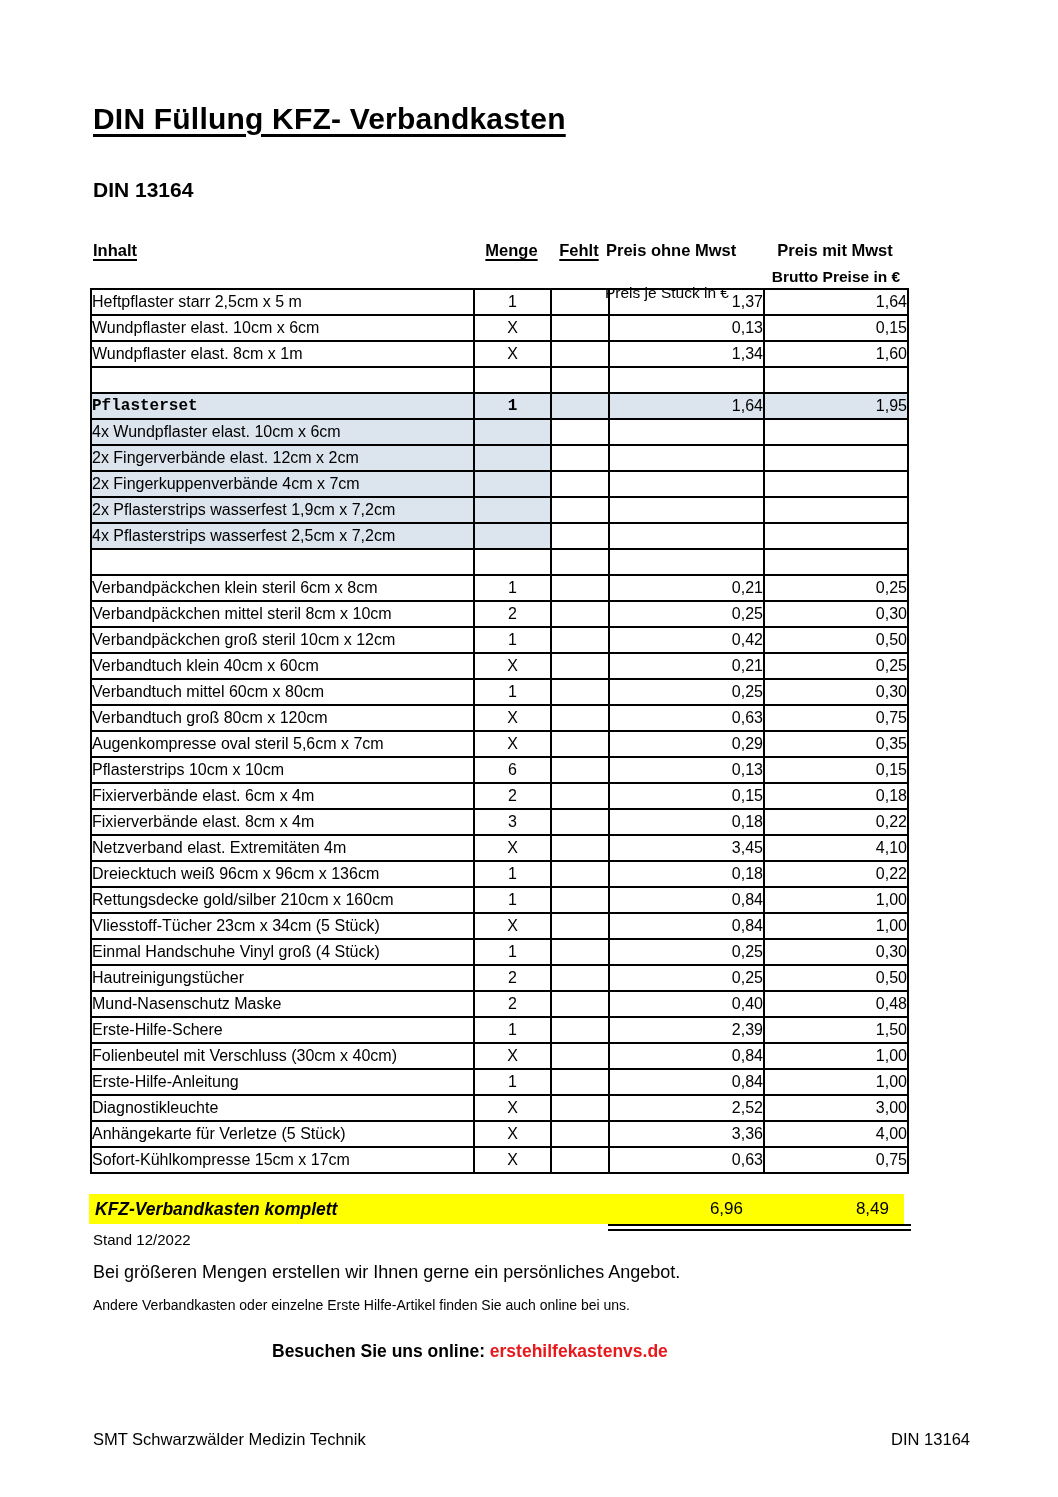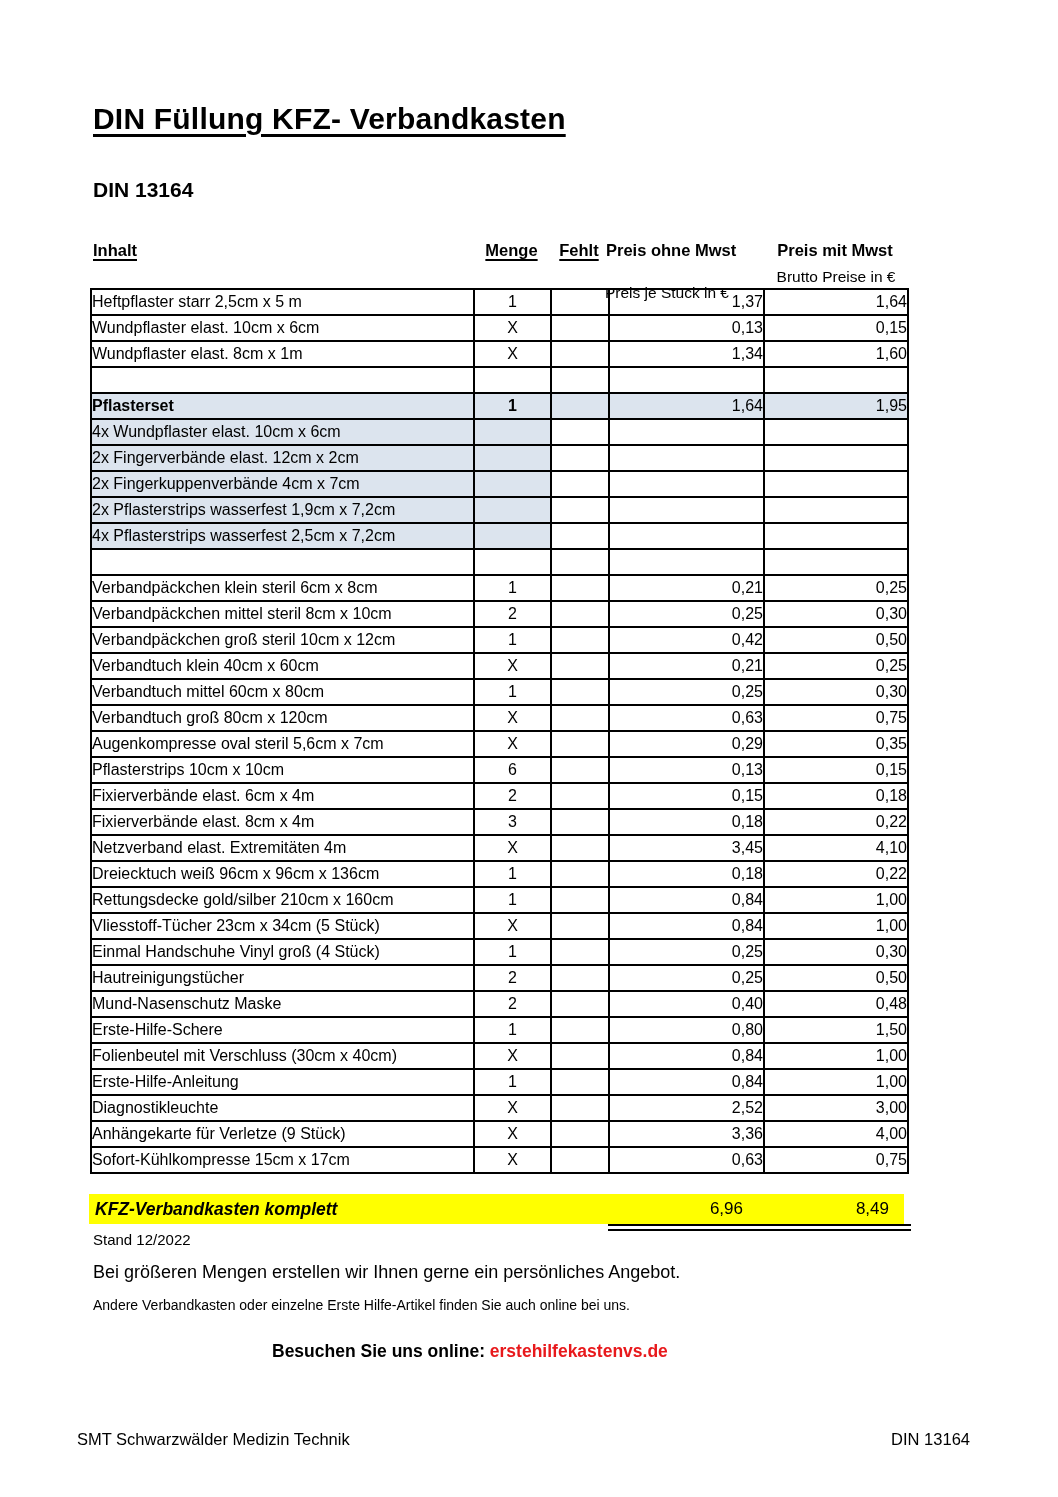--- a/index.html
+++ b/index.html
@@ -28,21 +28,21 @@
   
   .colhead { position:absolute; top:241px; font-size:16.5px; font-weight:bold; }
   .colhead.u { text-decoration:underline; text-decoration-thickness:2px; text-underline-offset:3px; }
   .ch-inhalt { left:93px; }
   .ch-menge  { left:473px; width:77px; text-align:center; }
   .ch-fehlt  { left:550px; width:58px; text-align:center; }
   .ch-net    { left:606px; width:157px; }
   .ch-gross  { left:763px; width:144px; text-align:center; }
   .subhead { position:absolute; top:268px; font-size:15.5px; font-weight:normal; }
   .sh-net   { left:572px; width:157px; text-align:right;margin-top:16px; }
-  .sh-gross { left:763px; width:146px; text-align:center; }
+  .sh-gross { left:763px; width:146px; text-align:center;font-weight:bold; }
 
   
   table.items {
     position:absolute; left:90px; top:288px;
     width:817px;
     border-collapse:collapse;
     table-layout:fixed;
   }
   table.items col.c1 { width:383px; }
   table.items col.c2 { width:77px; }
@@ -58,21 +58,21 @@
     white-space:nowrap;
     overflow:hidden;
   }
   table.items tr { height:26px; }
   td.c-inhalt { padding-left:5px; text-align:left; }
   td.c-menge  { text-align:center; }
   td.c-fehlt  { text-align:center; }
   td.c-net, td.c-gross { text-align:right; padding-right:18px; }
   tr.row-set-header td { background:var(--shade); }
   tr.row-set-header td.c-inhalt,
-  tr.row-set-header td.c-menge { font-weight:bold; }
+  tr.row-set-header td.c-menge { font-weight:bold;font-family:Liberation Mono, monospace; }
   tr.row-set-item td.c-inhalt,
   tr.row-set-item td.c-menge { background:var(--shade); }
 
   
   .total-row {
     position:absolute; left:89px; top:1194px;
     width:815px; height:30px;
     background:var(--highlight);
   }
   .total-label {
@@ -89,21 +89,21 @@
     border-bottom:2px solid #000;
   }
 
   .stand-note { position:absolute; left:93px; top:1231px; font-size:15px; }
   .note-line-1 { position:absolute; left:93px; top:1262px; font-size:18px; }
   .note-line-2 { position:absolute; left:93px; top:1297px; font-size:14px; }
 
   .online-cta { position:absolute; left:272px; top:1341px; font-size:17.5px; font-weight:bold; }
   .online-link { color:var(--link-red); text-decoration:none; cursor:pointer; }
 
-  .footer-left  { position:absolute; left:77px; top:1430px; font-size:16.5px;text-align:center; }
+  .footer-left  { position:absolute; left:93px; top:1430px; font-size:16.5px;text-align:center; }
   .footer-right { position:absolute; right:88px; top:1430px; font-size:16.5px; }
 </style>
 </head>
 <body>
 
 <div class="page">
 
   <div class="page-title">DIN Füllung KFZ- Verbandkasten</div>
   <div class="norm-subtitle">DIN 13164</div>
 
@@ -317,21 +317,21 @@
           <td class="c-inhalt">Mund-Nasenschutz Maske</td>
           <td class="c-menge">2</td>
           <td class="c-fehlt"></td>
           <td class="c-net">0,40</td>
           <td class="c-gross">0,48</td>
         </tr>
         <tr class="row-item">
           <td class="c-inhalt">Erste-Hilfe-Schere</td>
           <td class="c-menge">1</td>
           <td class="c-fehlt"></td>
-          <td class="c-net">0,80</td>
+          <td class="c-net">2,39</td>
           <td class="c-gross">1,50</td>
         </tr>
         <tr class="row-item">
           <td class="c-inhalt">Folienbeutel mit Verschluss (30cm x 40cm)</td>
           <td class="c-menge">X</td>
           <td class="c-fehlt"></td>
           <td class="c-net">0,84</td>
           <td class="c-gross">1,00</td>
         </tr>
         <tr class="row-item">
@@ -342,21 +342,21 @@
           <td class="c-gross">1,00</td>
         </tr>
         <tr class="row-item">
           <td class="c-inhalt">Diagnostikleuchte</td>
           <td class="c-menge">X</td>
           <td class="c-fehlt"></td>
           <td class="c-net">2,52</td>
           <td class="c-gross">3,00</td>
         </tr>
         <tr class="row-item">
-          <td class="c-inhalt">Anhängekarte für Verletze (9 Stück)</td>
+          <td class="c-inhalt">Anhängekarte für Verletze (5 Stück)</td>
           <td class="c-menge">X</td>
           <td class="c-fehlt"></td>
           <td class="c-net">3,36</td>
           <td class="c-gross">4,00</td>
         </tr>
         <tr class="row-item">
           <td class="c-inhalt">Sofort-Kühlkompresse 15cm x 17cm</td>
           <td class="c-menge">X</td>
           <td class="c-fehlt"></td>
           <td class="c-net">0,63</td>

